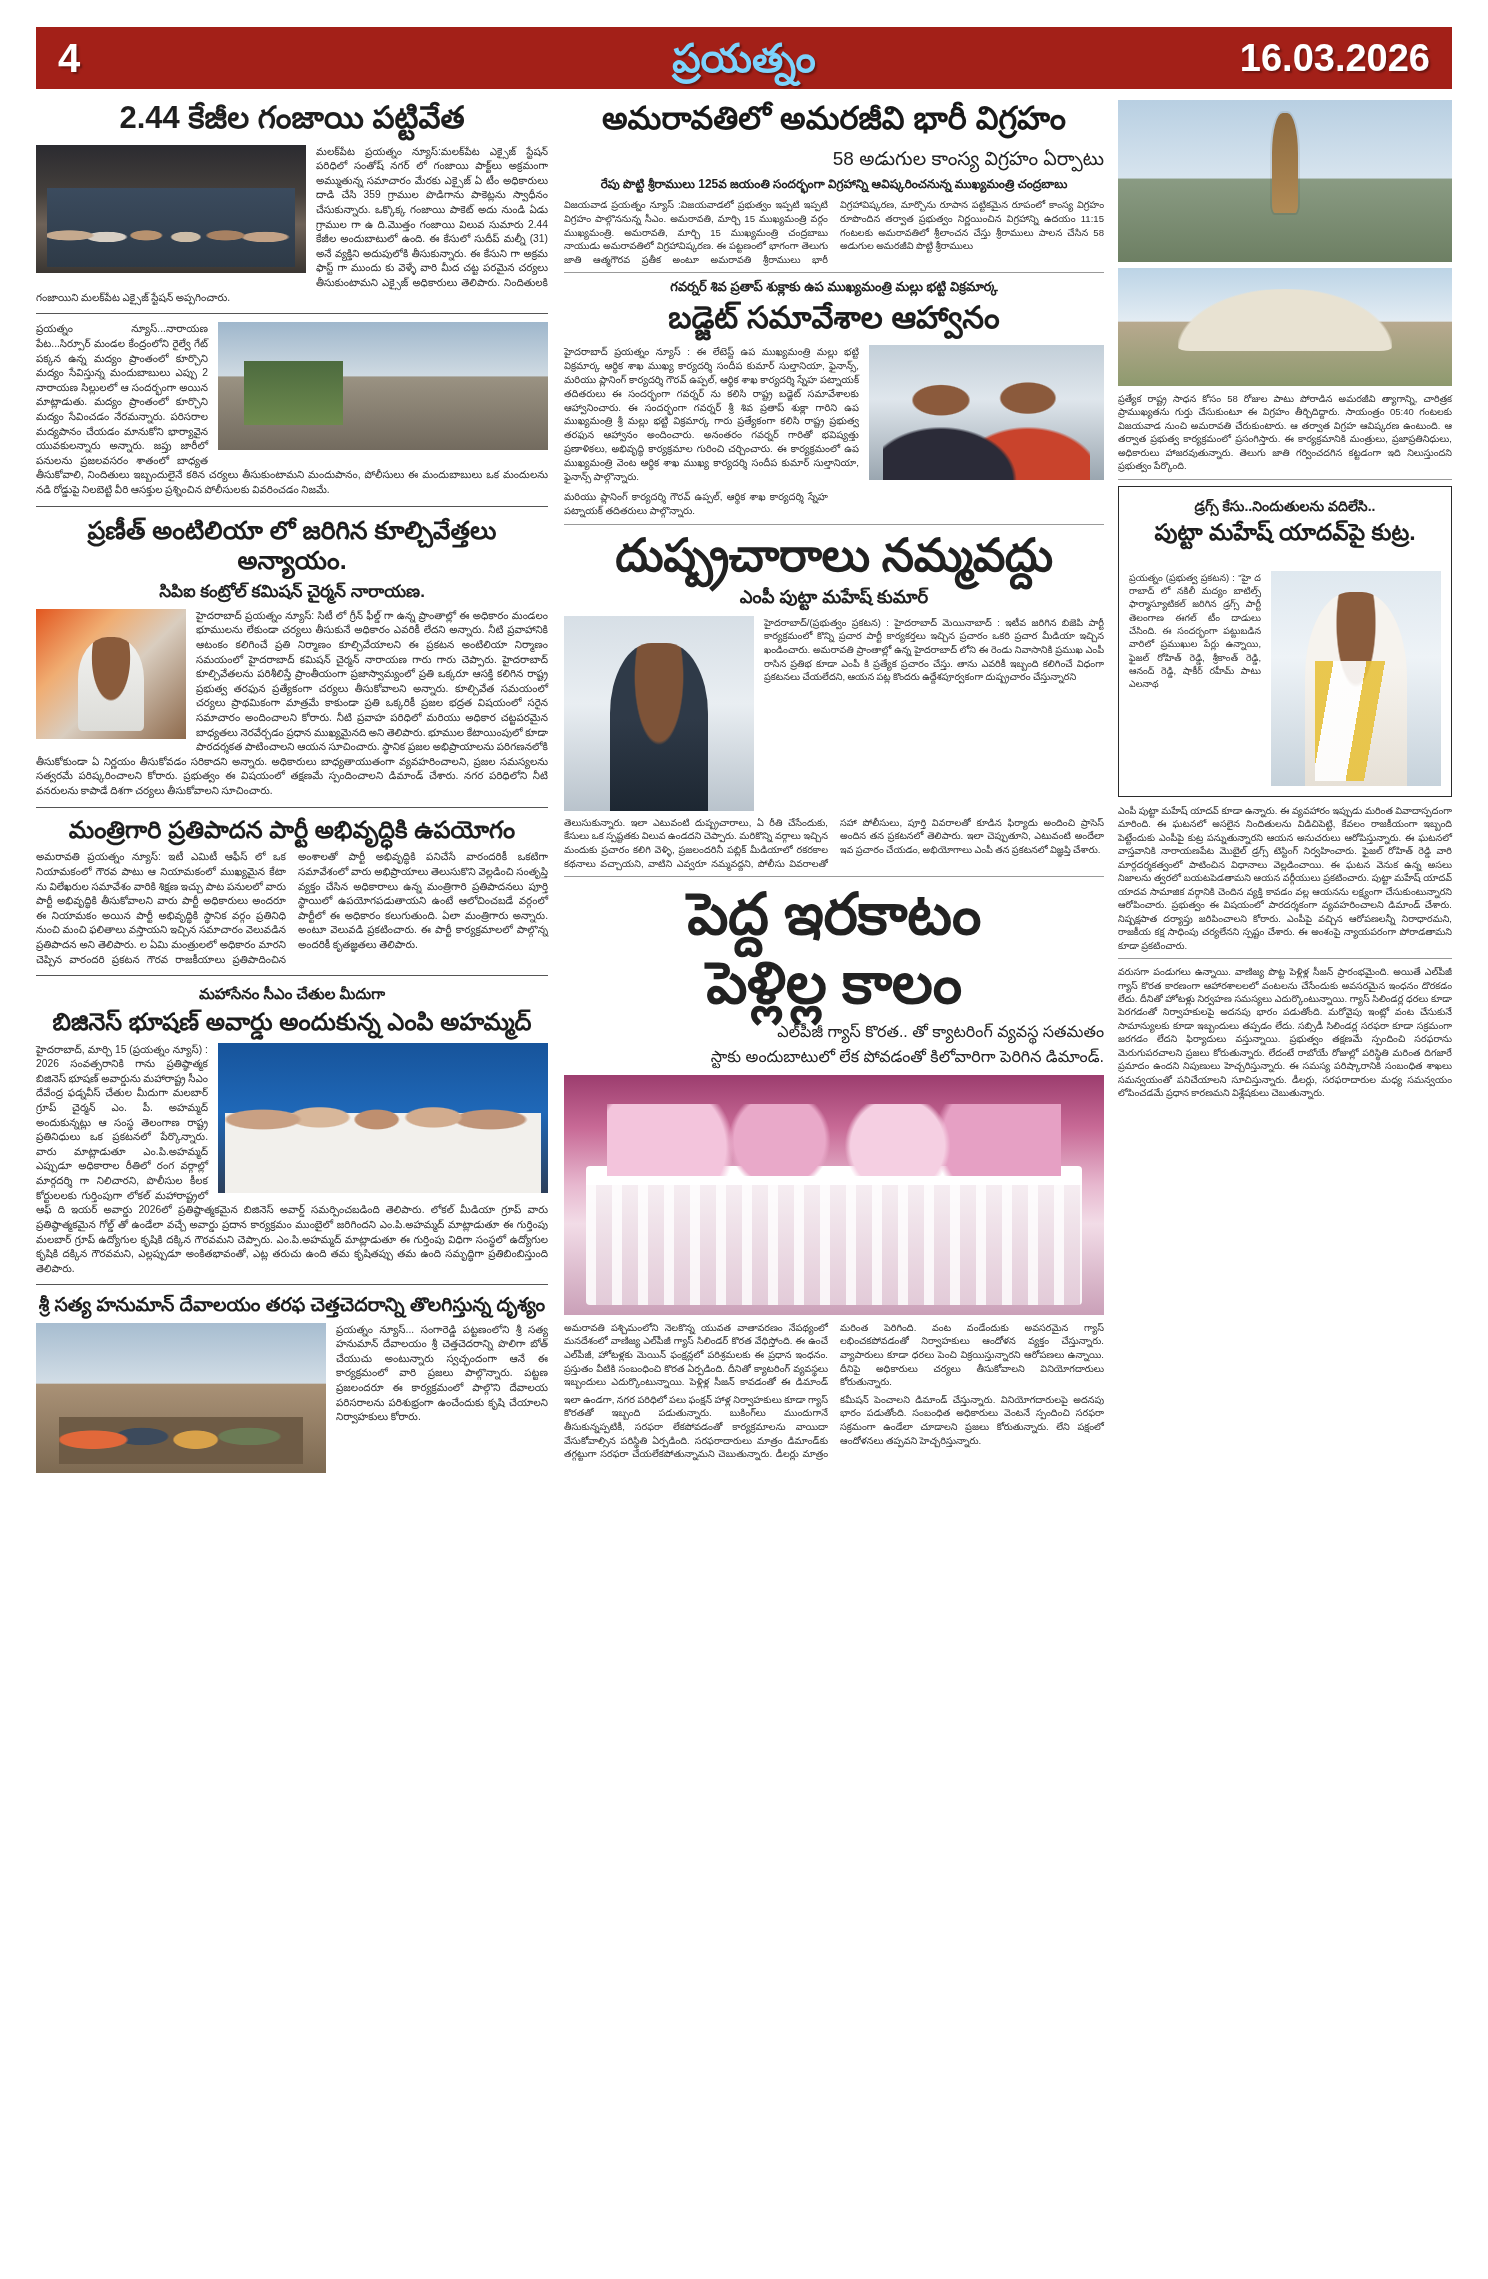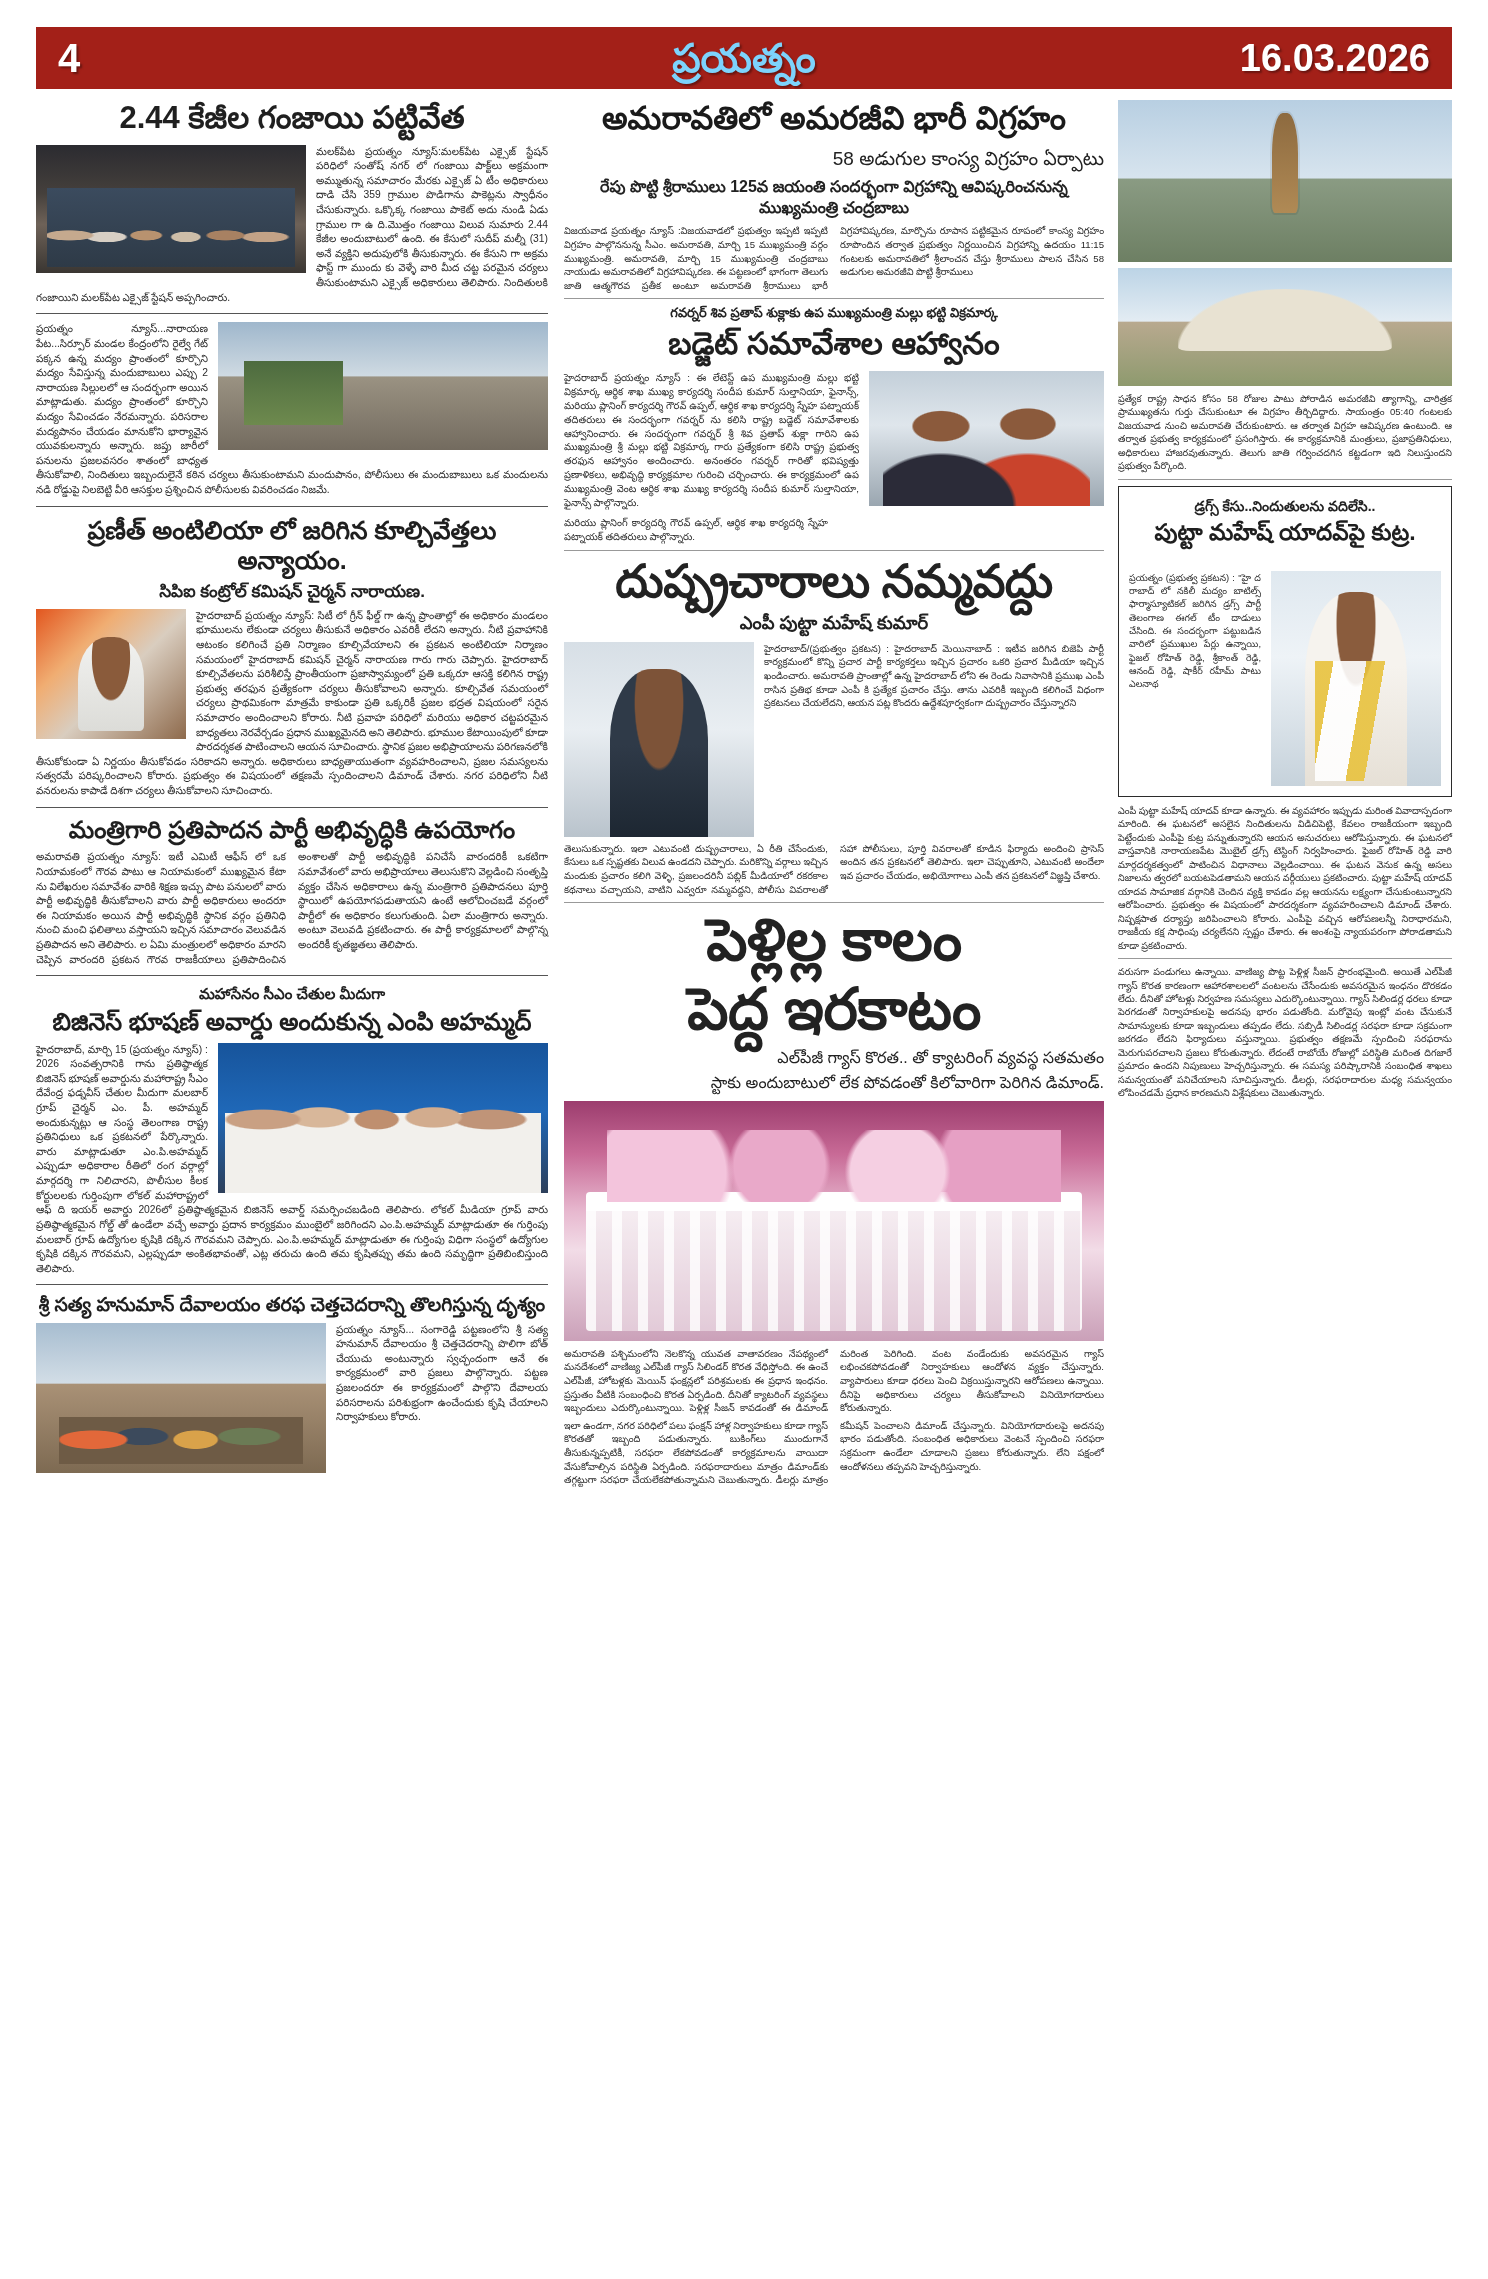--- a/index.html
+++ b/index.html
@@ -336,21 +336,21 @@
         </div>
       </div>
 
     </div>
 
     <div class="col-mid">
 
       <div>
         <div class="hl-xl" style="font-size:32px;color:#1a1a1a;">అమరావతిలో అమరజీవి భారీ విగ్రహం</div>
         <div class="deck" style="font-size:19px;">58 అడుగుల కాంస్య విగ్రహం ఏర్పాటు</div>
-        <div class="kicker" style="font-size:16px;font-weight:bold;">రేపు పొట్టి శ్రీరాములు 125వ జయంతి సందర్భంగా విగ్రహాన్ని ఆవిష్కరించనున్న ముఖ్యమంత్రి చంద్రబాబు</div>
+        <div class="kicker" style="font-size:12px;font-weight:bold;">రేపు పొట్టి శ్రీరాములు 125వ జయంతి సందర్భంగా విగ్రహాన్ని ఆవిష్కరించనున్న ముఖ్యమంత్రి చంద్రబాబు</div>
         <div style="display:flex;gap:8px;margin-top:6px;">
           <div style="flex:1;">
             <div class="body-text two-col" style="font-size:9.6px;">విజయవాడ ప్రయత్నం న్యూస్ :విజయవాడలో ప్రభుత్వం ఇప్పటి ఇప్పటి విగ్రహం పాల్గొననున్న సీఎం. అమరావతి, మార్చి 15 ముఖ్యమంత్రి వర్గం ముఖ్యమంత్రి. అమరావతి, మార్చి 15 ముఖ్యమంత్రి చంద్రబాబు నాయుడు అమరావతిలో విగ్రహావిష్కరణ. ఈ పట్టణంలో భాగంగా తెలుగు జాతి ఆత్మగౌరవ ప్రతీక అంటూ అమరావతి శ్రీరాములు భారీ విగ్రహావిష్కరణ, మార్చొను రూపాన పట్టికమైన రూపంలో కాంస్య విగ్రహం రూపొందిన తర్వాత ప్రభుత్వం నిర్ణయించిన విగ్రహాన్ని ఉదయం 11:15 గంటలకు అమరావతిలో శ్రీలాంచన చేస్తు శ్రీరాములు పాలన చేసిన 58 అడుగుల అమరజీవి పొట్టి శ్రీరాములు</div>
           </div>
         </div>
       </div>
 
       <hr class="rule-thin">
 
       <div>
@@ -371,22 +371,22 @@
         <div style="display:flex;gap:10px;">
           <div class="photo ph-portrait" style="width:190px;height:195px;flex:none;"></div>
           <div class="body-text" style="font-size:9.6px;flex:1;">హైదరాబాద్/(ప్రభుత్వం ప్రకటన) : హైదరాబాద్ మెయినాబాద్ : ఇటీవ జరిగిన బిజెపి పార్టీ కార్యక్రమంలో కొన్ని ప్రచార పార్టీ కార్యకర్తలు ఇచ్చిన ప్రచారం ఒకరి ప్రచార మీడియా ఇచ్చిన ఖండించారు. అమరావతి ప్రాంతాల్లో ఉన్న హైదరాబాద్ లోని ఈ రెండు నివాసానికి ప్రముఖ ఎంపీ రాసిన ప్రతిభ కూడా ఎంపీ కి ప్రత్యేక ప్రచారం చేస్తు. తాను ఎవరికీ ఇబ్బంది కలిగించే విధంగా ప్రకటనలు చేయలేదని, ఆయన పట్ల కొందరు ఉద్దేశపూర్వకంగా దుష్ప్రచారం చేస్తున్నారని</div>
         </div>
         <div class="body-text two-col" style="font-size:9.6px;margin-top:5px;">తెలుసుకున్నారు. ఇలా ఎటువంటి దుష్ప్రచారాలు, ఏ రీతి చేసేందుకు, కేసులు ఒక స్పష్టతకు విలువ ఉండదని చెప్పారు. మరికొన్ని వర్గాలు ఇచ్చిన మందుకు ప్రచారం కలిగి వెళ్ళి, ప్రజలందరినీ పబ్లిక్ మీడియాలో రకరకాల కథనాలు వచ్చాయని, వాటిని ఎవ్వరూ నమ్మవద్దని, పోలీసు వివరాలతో సహా పోలీసులు, పూర్తి వివరాలతో కూడిన ఫిర్యాదు అందించి ప్రాసెస్ అందిన తన ప్రకటనలో తెలిపారు. ఇలా చెప్పుతూని, ఎటువంటి అందేలా ఇవ ప్రచారం చేయడం, అభియోగాలు ఎంపీ తన ప్రకటనలో విజ్ఞప్తి చేశారు.</div>
       </div>
 
       <hr class="rule-thin">
 
       <div>
+        <div class="hl-huge">పెద్ద ఇరకాటం</div>
         <div class="hl-huge">పెళ్లిల్ల కాలం</div>
-        <div class="hl-huge">పెద్ద ఇరకాటం</div>
         <div class="deck" style="font-size:16px;">ఎల్‌పీజీ గ్యాస్ కొరత.. తో క్యాటరింగ్ వ్యవస్థ సతమతం</div>
         <div class="deck" style="font-size:16px;margin-top:-2px;">స్టాకు అందుబాటులో లేక పోవడంతో కిలోవారిగా పెరిగిన డిమాండ్.</div>
         <div class="photo ph-banquet" style="width:100%;height:240px;margin-top:8px;"></div>
         <div class="body-text two-col" style="font-size:9.6px;margin-top:6px;">అమరావతి పశ్చిమంలోని నెలకొన్న యువత వాతావరణం నేపథ్యంలో మనదేశంలో వాణిజ్య ఎల్‌పీజీ గ్యాస్ సిలిండర్ కొరత వేధిస్తోంది. ఈ ఉంచే ఎల్‌పీజీ, హోటళ్లకు మెయిన్ ఫంక్షన్లలో పరిశ్రమలకు ఈ ప్రధాన ఇంధనం. ప్రస్తుతం వీటికి సంబంధించి కొరత ఏర్పడింది. దీనితో క్యాటరింగ్ వ్యవస్థలు ఇబ్బందులు ఎదుర్కొంటున్నాయి. పెళ్లిళ్ల సీజన్ కావడంతో ఈ డిమాండ్ మరింత పెరిగింది. వంట వండేందుకు అవసరమైన గ్యాస్ లభించకపోవడంతో నిర్వాహకులు ఆందోళన వ్యక్తం చేస్తున్నారు. వ్యాపారులు కూడా ధరలు పెంచి విక్రయిస్తున్నారని ఆరోపణలు ఉన్నాయి. దీనిపై అధికారులు చర్యలు తీసుకోవాలని వినియోగదారులు కోరుతున్నారు.</div>
         <div class="body-text two-col" style="font-size:9.6px;margin-top:4px;">ఇలా ఉండగా, నగర పరిధిలో పలు ఫంక్షన్ హాళ్ల నిర్వాహకులు కూడా గ్యాస్ కొరతతో ఇబ్బంది పడుతున్నారు. బుకింగ్‌లు ముందుగానే తీసుకున్నప్పటికీ, సరఫరా లేకపోవడంతో కార్యక్రమాలను వాయిదా వేసుకోవాల్సిన పరిస్థితి ఏర్పడింది. సరఫరాదారులు మాత్రం డిమాండ్‌కు తగ్గట్టుగా సరఫరా చేయలేకపోతున్నామని చెబుతున్నారు. డీలర్లు మాత్రం కమీషన్ పెంచాలని డిమాండ్ చేస్తున్నారు. వినియోగదారులపై అదనపు భారం పడుతోంది. సంబంధిత అధికారులు వెంటనే స్పందించి సరఫరా సక్రమంగా ఉండేలా చూడాలని ప్రజలు కోరుతున్నారు. లేని పక్షంలో ఆందోళనలు తప్పవని హెచ్చరిస్తున్నారు.</div>
       </div>
 
     </div>
 
     <div class="col-right">

